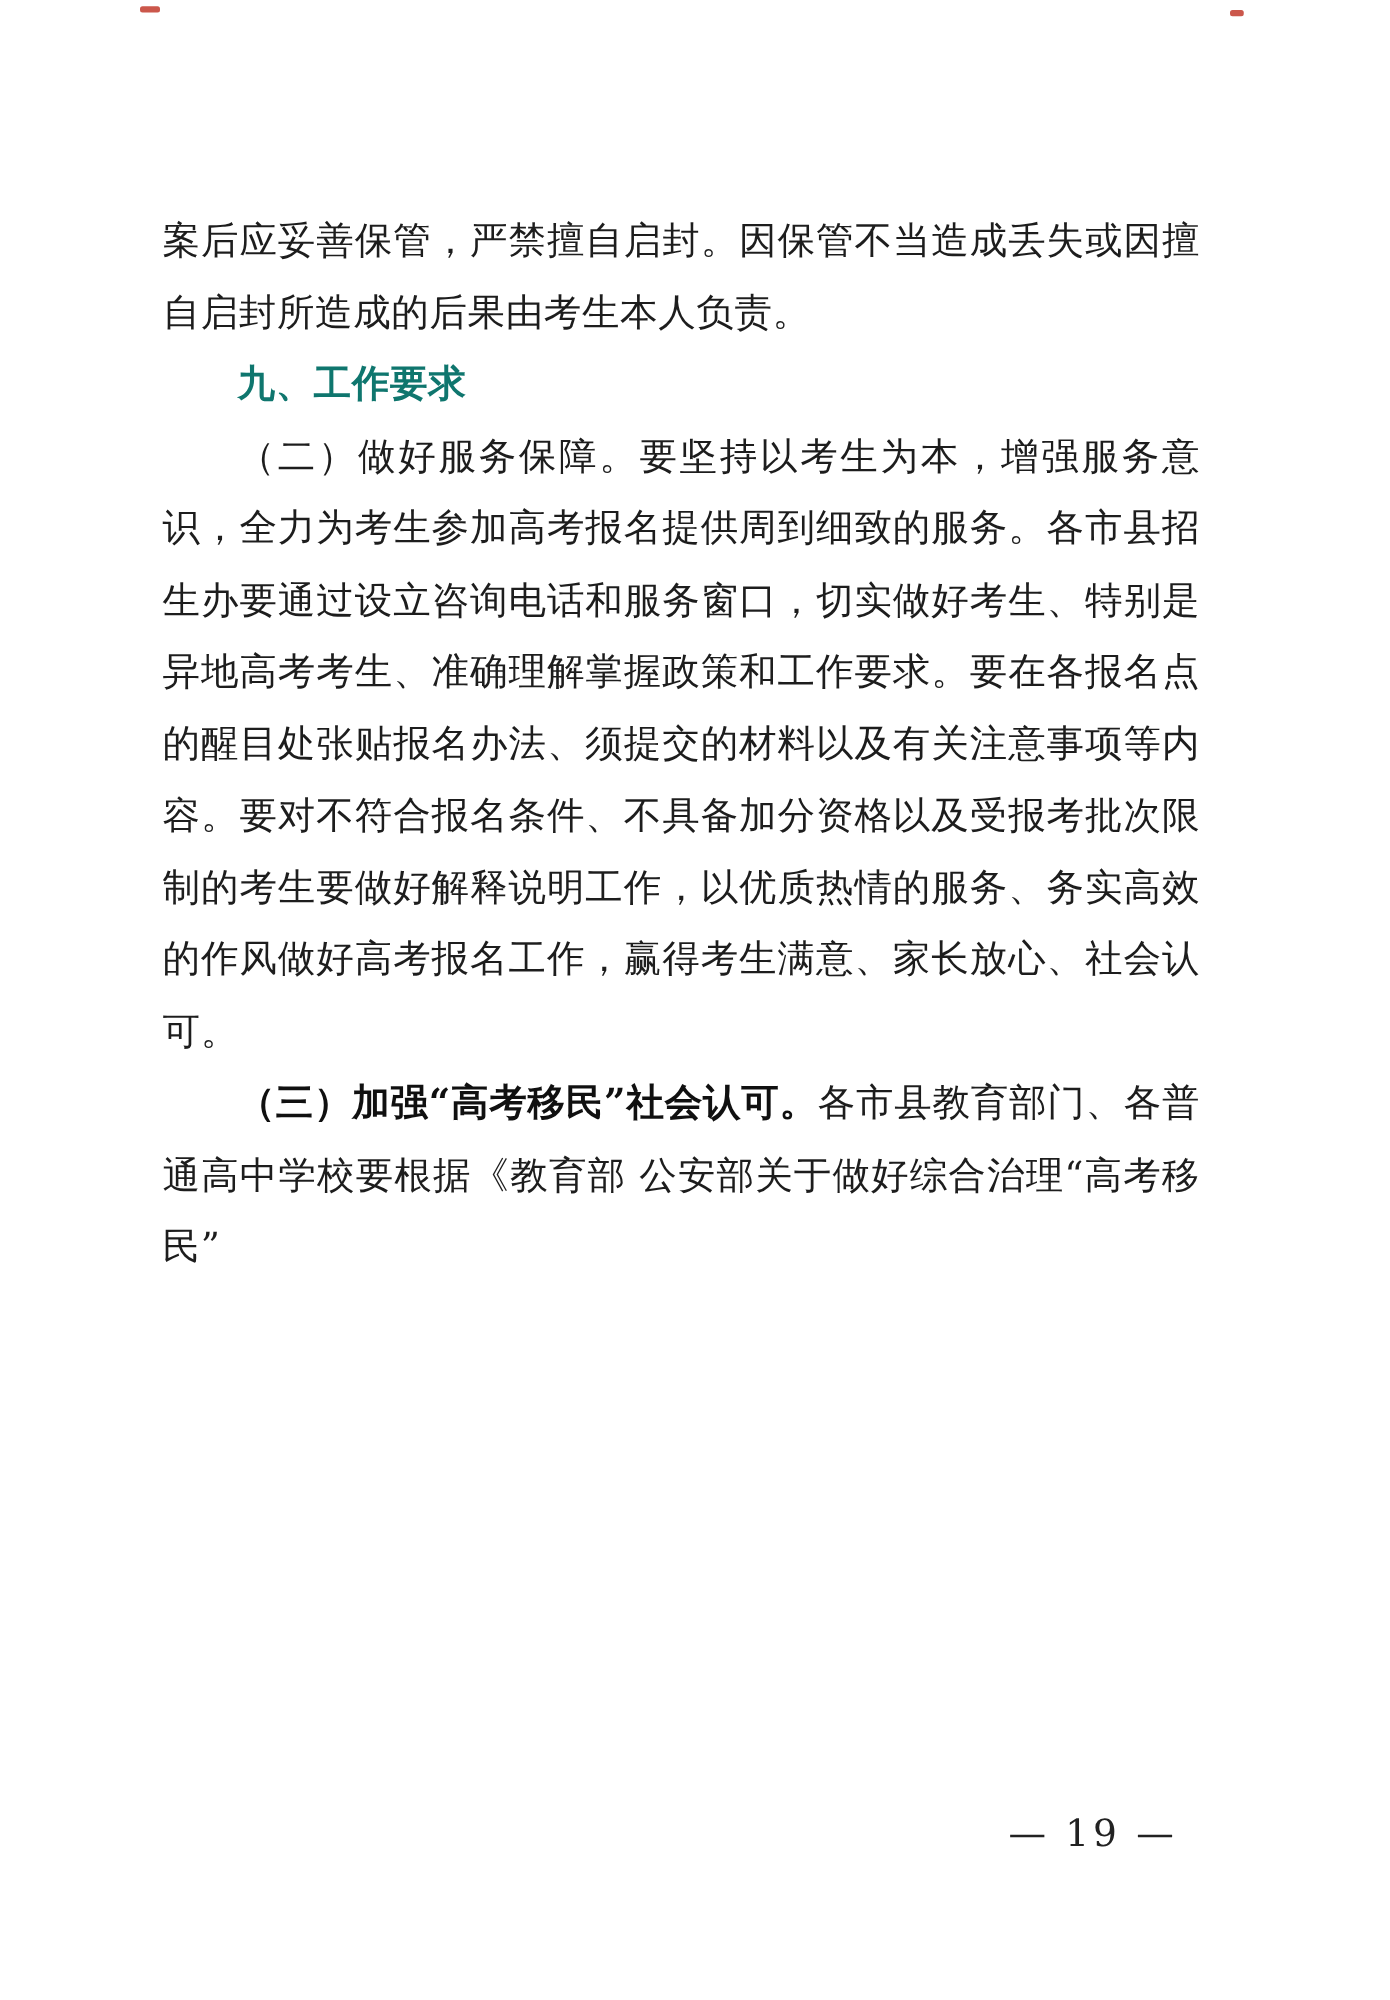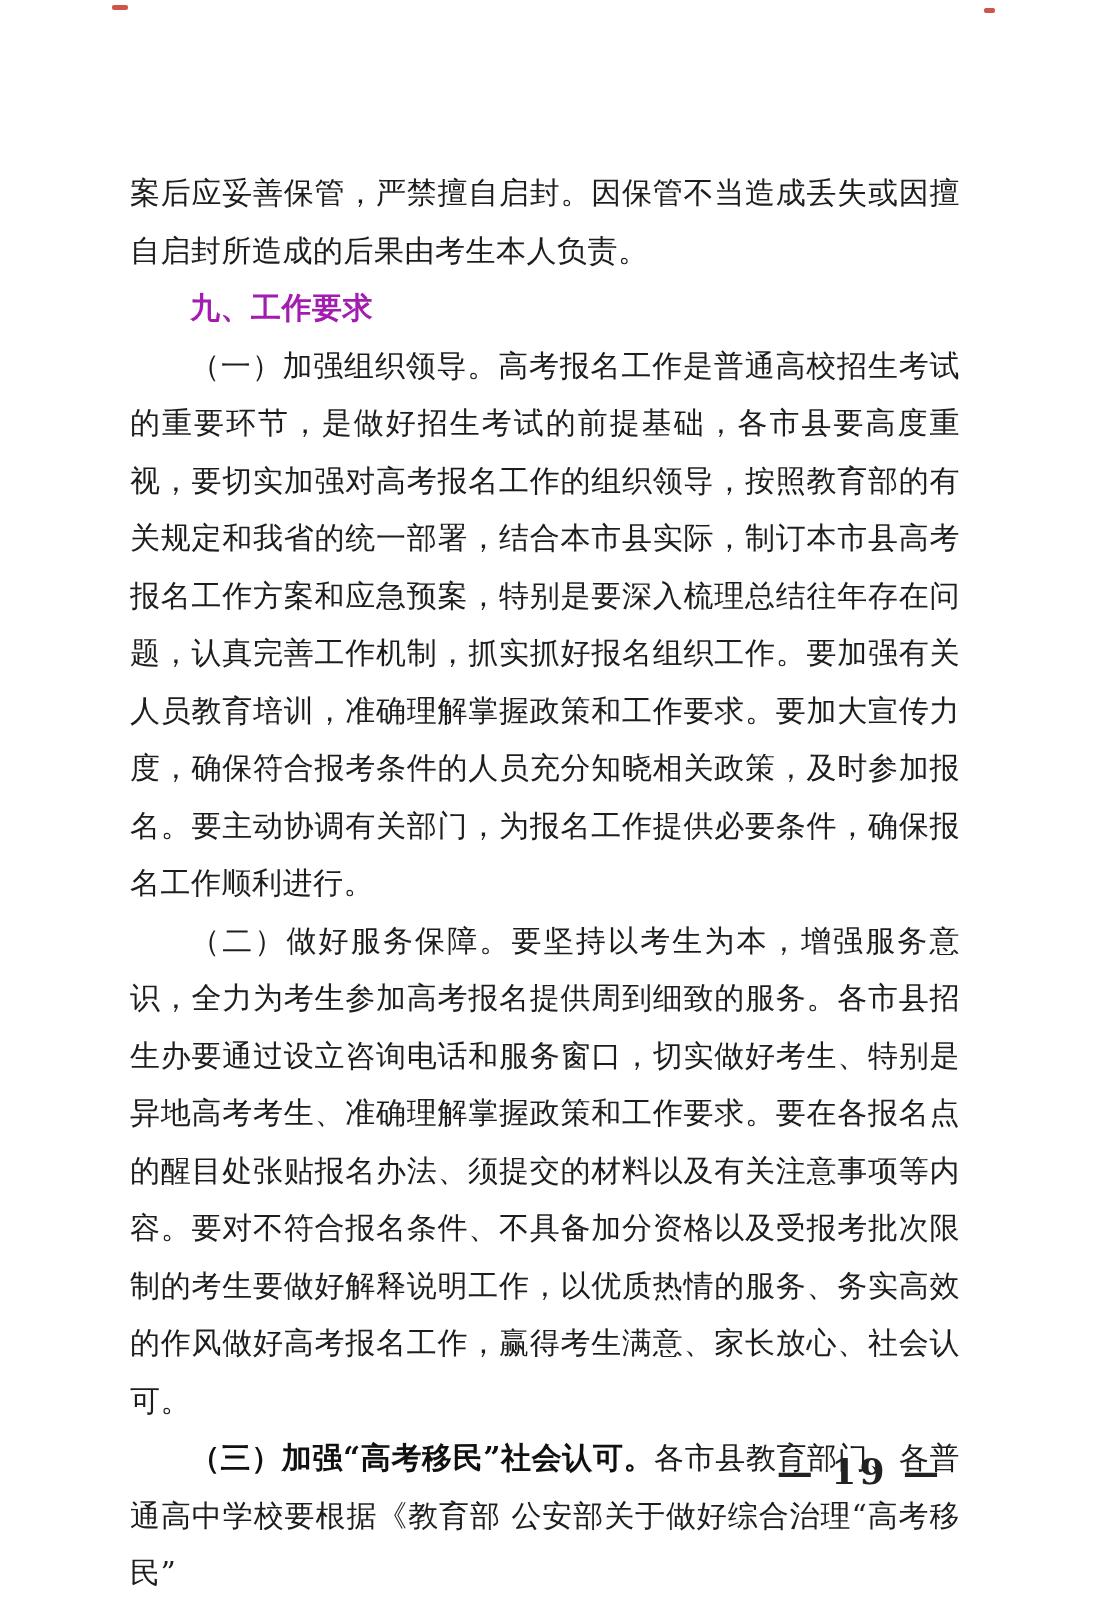--- a/index.html
+++ b/index.html
@@ -40,50 +40,48 @@
     }
     .para {
       margin: 0;
       text-indent: 2em;
     }
     .para.no-indent {
       text-indent: 0;
     }
     .para.heading {
       font-weight: bold;
-      color: #a21caf;
+      color: #0f766e;
     }
     .bold-lead {
       font-weight: bold;
       color: #101010;
     }
     .footer {
       position: absolute;
       right: 170px;
       top: 1450px;
-      font-size: 36px;
+      font-size: 30px;
       color: #222222;
       letter-spacing: 3px;
-      font-weight: bold;
     }
   </style>
 </head>
 <body>
 
 <div class="page">
 
   <div class="scan-mark left"></div>
   <div class="scan-mark right"></div>
 
   <div class="text-block">
     <p class="para no-indent">案后应妥善保管，严禁擅自启封。因保管不当造成丢失或因擅自启封所造成的后果由考生本人负责。</p>
 
     <p class="para heading">九、工作要求</p>
 
-    <p class="para">（一）加强组织领导。高考报名工作是普通高校招生考试的重要环节，是做好招生考试的前提基础，各市县要高度重视，要切实加强对高考报名工作的组织领导，按照教育部的有关规定和我省的统一部署，结合本市县实际，制订本市县高考报名工作方案和应急预案，特别是要深入梳理总结往年存在问题，认真完善工作机制，抓实抓好报名组织工作。要加强有关人员教育培训，准确理解掌握政策和工作要求。要加大宣传力度，确保符合报考条件的人员充分知晓相关政策，及时参加报名。要主动协调有关部门，为报名工作提供必要条件，确保报名工作顺利进行。</p>
 
     <p class="para">（二）做好服务保障。要坚持以考生为本，增强服务意识，全力为考生参加高考报名提供周到细致的服务。各市县招生办要通过设立咨询电话和服务窗口，切实做好考生、特别是异地高考考生、准确理解掌握政策和工作要求。要在各报名点的醒目处张贴报名办法、须提交的材料以及有关注意事项等内容。要对不符合报名条件、不具备加分资格以及受报考批次限制的考生要做好解释说明工作，以优质热情的服务、务实高效的作风做好高考报名工作，赢得考生满意、家长放心、社会认可。</p>
 
     <p class="para"><span class="bold-lead">（三）加强“高考移民”社会认可。</span><span>各市县教育部门、各普通高中学校要根据《教育部 公安部关于做好综合治理“高考移民”</span></p>
   </div>
 
   <div class="footer">— 19 —</div>
 
 </div>
 

